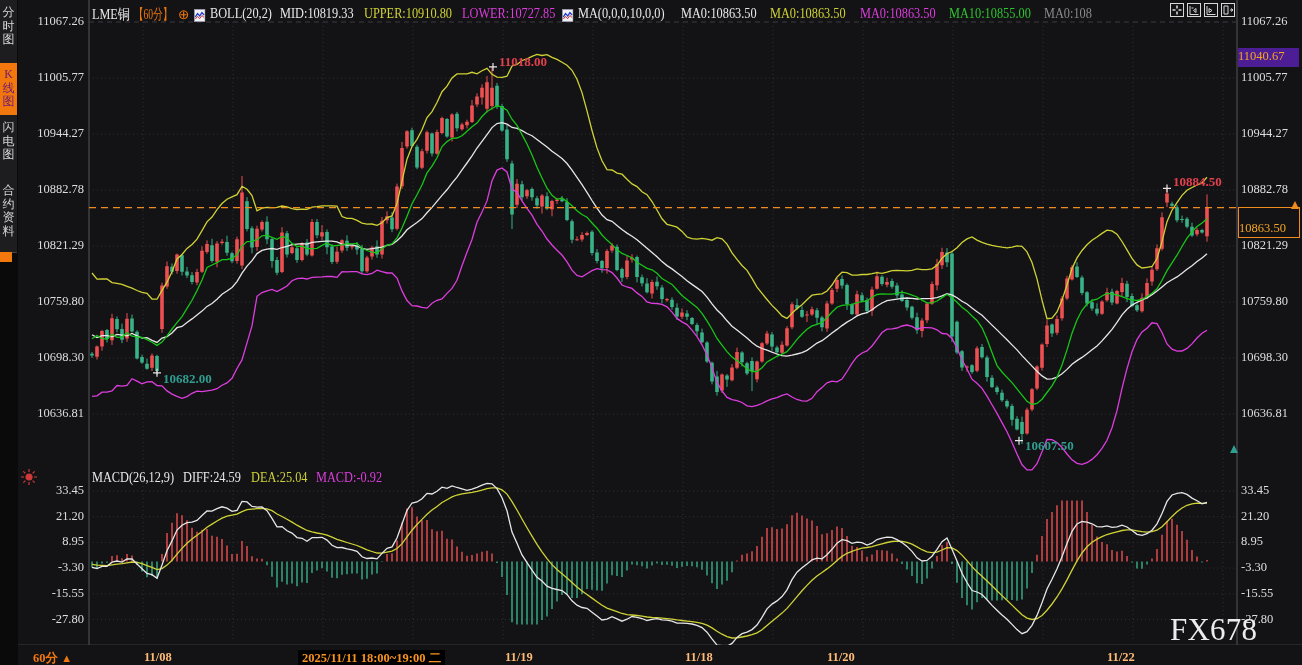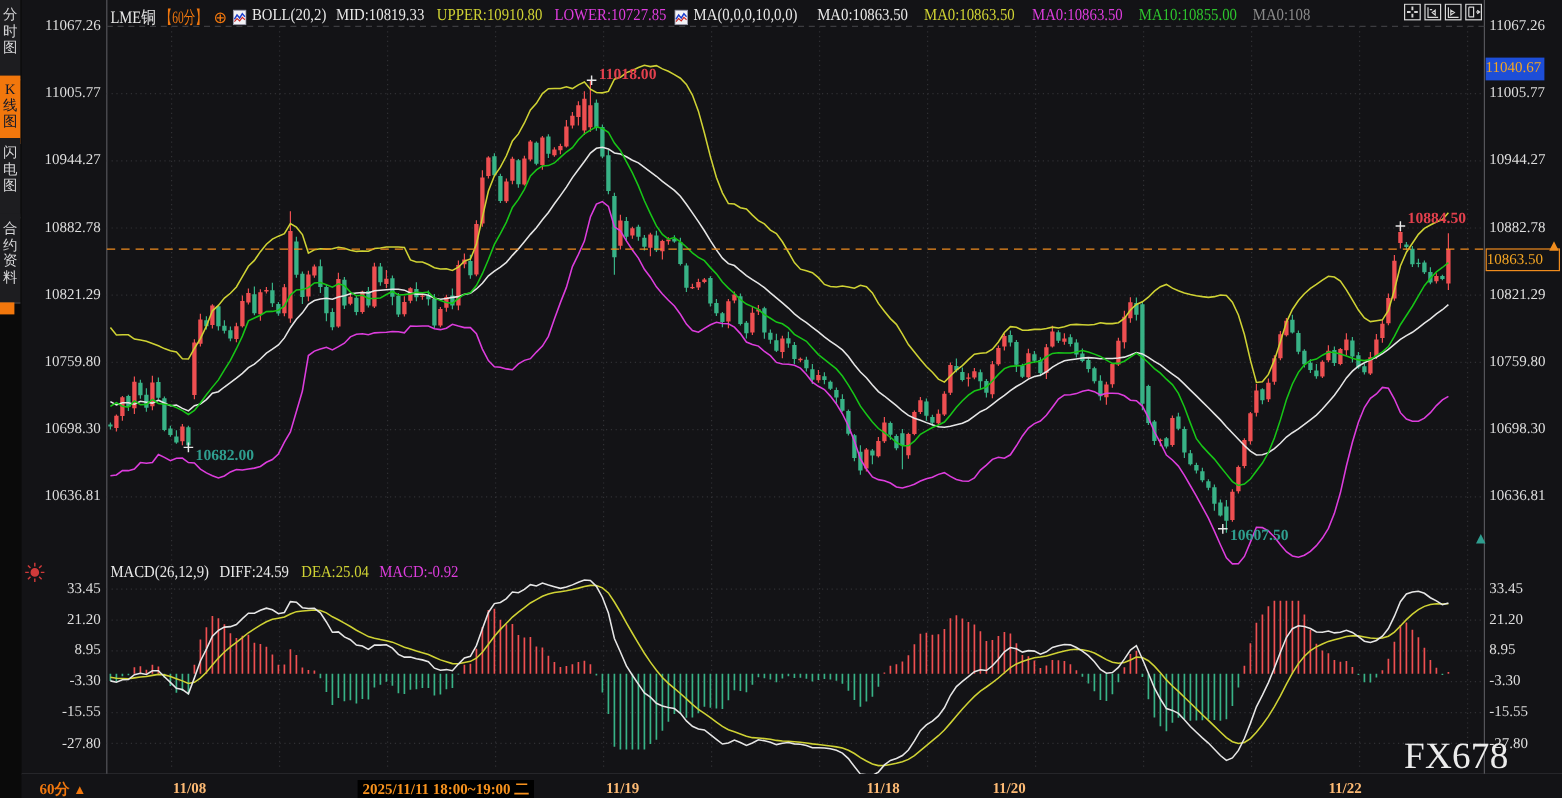--- a/index.html
+++ b/index.html
@@ -1,21 +1,21 @@
 <!DOCTYPE html>
 <html><head><meta charset="utf-8">
 <style>
 html,body{margin:0;padding:0;background:#0c0c0e;}
 #page{position:relative;width:1302px;height:665px;background:#131316;overflow:hidden;
   font-family:Liberation Serif, serif;}
 #side{position:absolute;left:0;top:0;width:18px;height:665px;background:#0a0a0a;}
 .tab{position:absolute;left:0;width:17px;background:#1d1d20;color:#d6d6d8;font-size:12px;
   text-align:center;line-height:13.5px;padding:4px 0;border-bottom:1px solid #434347;
   letter-spacing:0;}
-.tab.act{background:#f2770c;color:#0f172a;}
+.tab.act{background:#f2770c;color:#701a75;}
 .pl,.pr{position:absolute;font-size:12.5px;color:#dedede;}
 .pl{left:0;width:84px;text-align:right;}
 .pr{left:1241px;width:60px;text-align:left;}
 .hdr{position:absolute;top:6px;font-size:14px;white-space:nowrap;color:#e8e8e8;
   transform:scaleX(0.88);transform-origin:0 0;}
 .axisbar{position:absolute;left:18px;top:645px;width:1284px;height:20px;background:#131316;}
 .tl{position:absolute;top:650px;font-size:12.5px;font-weight:bold;color:#fdba74;}
 </style></head>
 <body>
 <div id="page">
@@ -157,32 +157,32 @@
 <div class="pr" style="top:509px">21.20</div>
 <div class="pl" style="top:534px">8.95</div>
 <div class="pr" style="top:534px">8.95</div>
 <div class="pl" style="top:560px">-3.30</div>
 <div class="pr" style="top:560px">-3.30</div>
 <div class="pl" style="top:586px">-15.55</div>
 <div class="pr" style="top:586px">-15.55</div>
 <div class="pl" style="top:612px">-27.80</div>
 <div class="pr" style="top:612px">-27.80</div>
 
-  <div style="position:absolute;left:1238px;top:48px;width:49px;height:18px;background:#1d4ed8;color:#f5a623;font-size:12.5px;padding-top:1px">11040.67</div>
-  <div style="position:absolute;left:1238px;top:207px;width:60px;height:16px;background:#131316;border:1px solid #f08c1e;color:#f5a623;font-size:12.5px;padding-top:1px">10863.50</div>
+  <div style="position:absolute;left:1238px;top:48px;width:61px;height:18px;background:#4c1d95;color:#f5a623;font-size:12.5px;padding-top:1px">11040.67</div>
+  <div style="position:absolute;left:1238px;top:207px;width:60px;height:16px;background:#131316;border:1px solid #f08c1e;color:#f5a623;font-size:12.5px;padding-top:13px">10863.50</div>
   <svg width="10" height="10" style="position:absolute;left:1290px;top:200px">
       <path d="M5 1L9 9H1Z" fill="#f08c1e"></path>
     </svg>
   <svg width="10" height="10" style="position:absolute;left:1229px;top:444px">
       <path d="M5 1L9 9H1Z" fill="#2f9e8f"></path>
     </svg>
 
   <div class="axisbar"></div>
   <div class="tl" style="left:33px;color:#f0770e">60分&nbsp;<span style="font-size:11px">▲</span></div>
   <div class="tl" style="left:144px">11/08</div>
   <div class="tl" style="left:298px;background:#000;color:#f7921e;padding:0 4px">2025/11/11 18:00~19:00 二</div>
   <div class="tl" style="left:505px">11/19</div>
-  <div class="tl" style="left:722px">11/18</div>
+  <div class="tl" style="left:685px">11/18</div>
   <div class="tl" style="left:827px">11/20</div>
   <div class="tl" style="left:1107px">11/22</div>
 
   <div style="position:absolute;left:1170px;top:612px;font-size:31px;color:#ececec;letter-spacing:0.2px">FX678</div>
 </div>
 
 </body></html>

